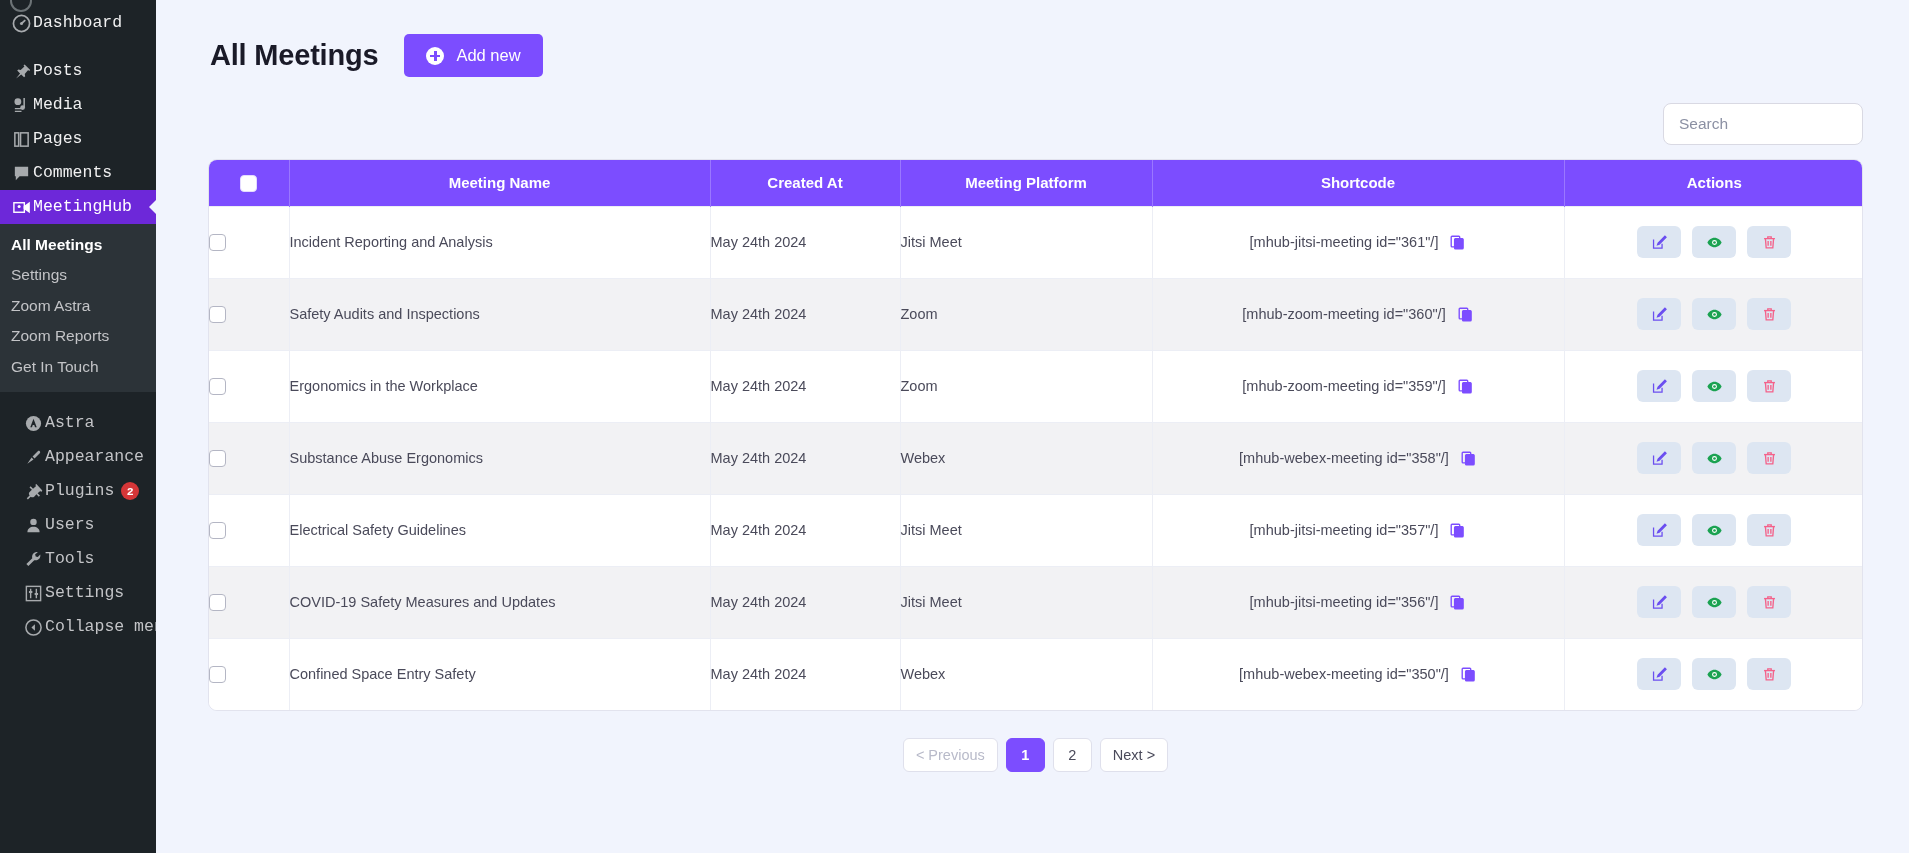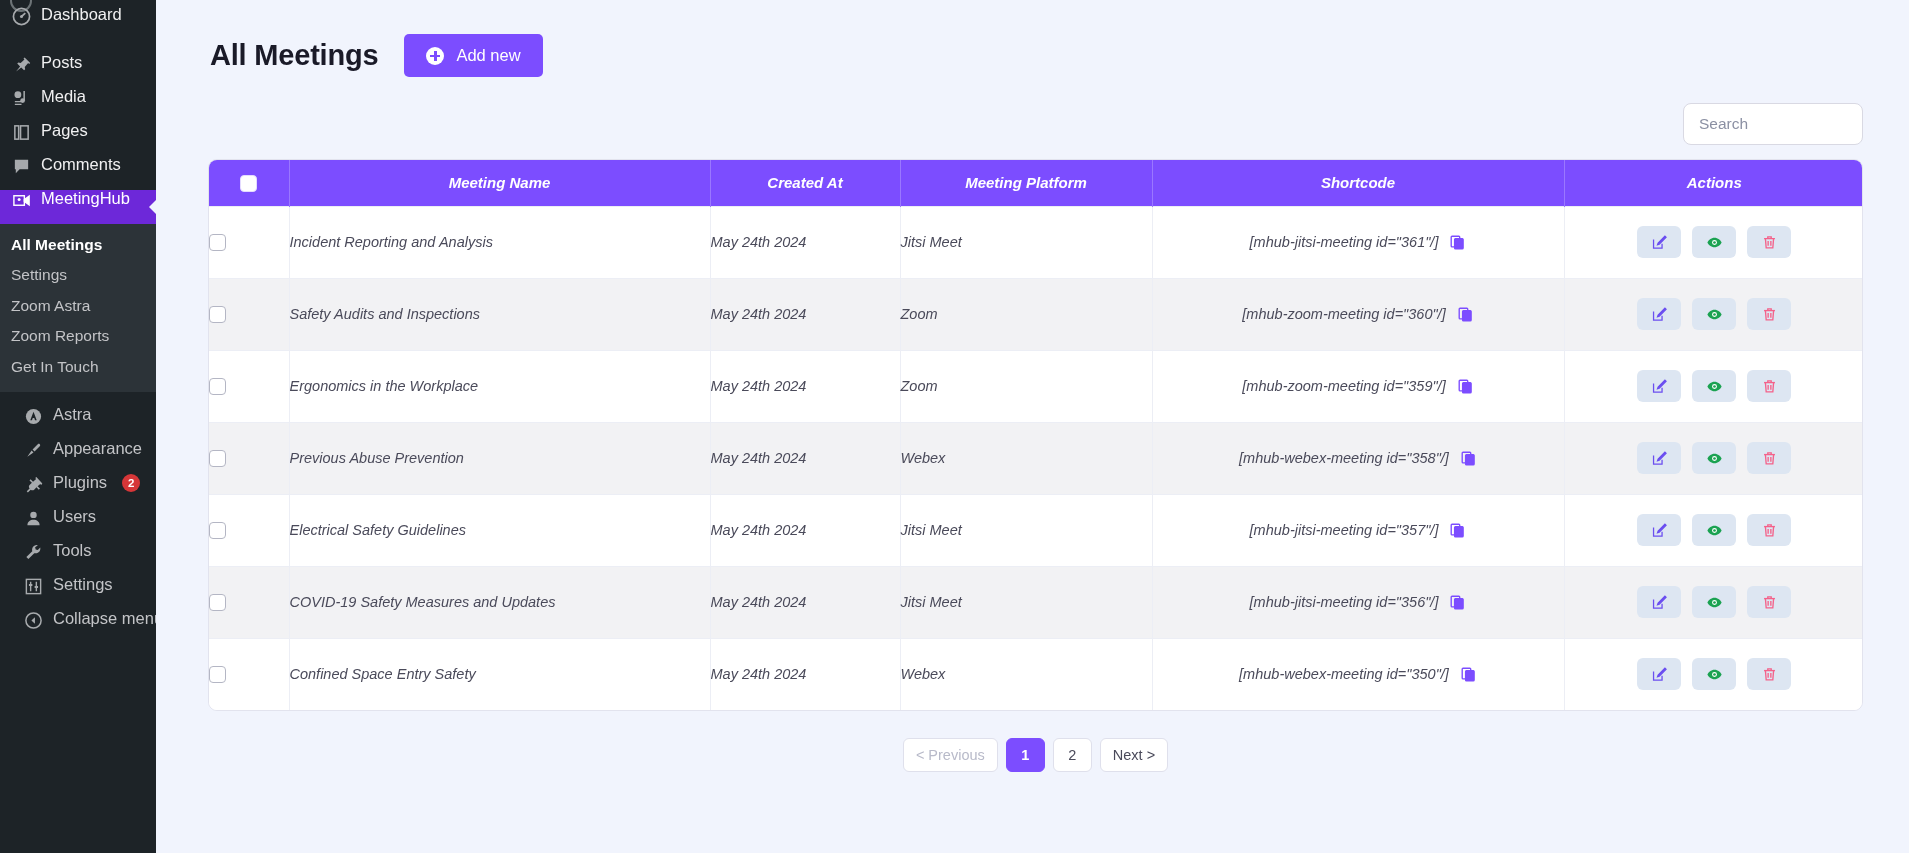--- a/index.html
+++ b/index.html
@@ -18,23 +18,23 @@
     font-size: 16.5px; padding-top: 0;
     position: relative; overflow: hidden;
   }
   .sb-topcut { height: 6px; }
   .sb-topicon {
     position: absolute; left: 10px; top: -10px;
     width: 22px; height: 22px; border-radius: 50%;
     border: 2px solid #8f9699; opacity: .7;
   }
   .sb-item {
-    display: flex; gap: 9px;
+    display: flex; align-items: center; gap: 1px;
     height: 34px; padding: 0 8px 0 11px;
-    color: #f0f0f1; cursor: pointer; position: relative;
+    color: #f0f0f1; cursor: pointer; position: relative; font-family: Liberation Mono, monospace;
   }
   .sb-item .lbl { font-size: 16.5px; line-height: 1; white-space: nowrap; }
   .sb-item.active { background: #6d28d9; color: #fff; }
   .sb-item.active .arrow {
     position: absolute; right: -1px; top: 50%; transform: translateY(-50%);
     width: 0; height: 0;
     border-top: 8px solid transparent; border-bottom: 8px solid transparent;
     border-right: 8px solid #f1f4fd;
   }
   .sb-gap { height: 14px; }
@@ -81,30 +81,30 @@
     position: relative; flex: 0 0 18px;
   }
   .plus-icon::before, .plus-icon::after {
     content: ""; position: absolute; background: #7c4dff;
   }
   .plus-icon::before { left: 4px; right: 4px; top: 8px; height: 2.4px; }
   .plus-icon::after { top: 4px; bottom: 4px; left: 8px; width: 2.4px; }
 
   .search-row { display: flex; justify-content: flex-end; margin-top: 26px; }
   .search-input {
-    width: 180px; height: 42px; border: 1px solid #d9d9e3; border-radius: 8px;
+    width: 200px; height: 42px; border: 1px solid #d9d9e3; border-radius: 8px;
     background: #fff; padding: 0 15px; font-size: 15.5px; color: #a16207;
     font-family: "Liberation Sans", sans-serif; outline: none;
   }
   .search-input::placeholder { color: #8b90a3; }
 
   
   .table-wrap {
     margin-top: 14px; border-radius: 9px; overflow: hidden;
-    background: #fff; border: 1px solid #e2e3ee; font-style: italic;
+    background: #fff; border: 1px solid #e2e3ee;
   }
   table { width: 100%; border-collapse: collapse; table-layout: fixed; }
   thead th {
     background: #7c4dff; color: #fff; font-size: 15px; font-weight: bold;
     height: 46px; border-right: 1px solid #9a77ff; text-align: center;
     padding: 0 6px;
   }
   thead th:last-child { border-right: none; }
   tbody td {
     height: 72px; text-align: left; font-size: 14.5px; color: #4a4a5a;
@@ -466,21 +466,21 @@
                       <path d="M8 5.4V3.4h4v2"></path>
                       <path d="M5.2 5.4l.9 11h7.8l.9-11"></path>
                       <path d="M8.4 8.2v5.5M11.6 8.2v5.5"></path>
                     </svg>
                   </button>
                 </div>
               </td>
             </tr>
             <tr>
               <td><span class="cbx"></span></td>
-              <td>Previous Abuse Prevention</td>
+              <td>Substance Abuse Ergonomics</td>
               <td>May 24th 2024</td>
               <td>Webex</td>
               <td>
                 <div class="short-cell">
                   <span class="short-text">[mhub-webex-meeting id="358"/]</span>
                   <span class="copy-icon">
                     <svg viewBox="0 0 20 20" fill="none" stroke="#7c4dff" stroke-width="1.6">
                       <rect x="2.6" y="2.6" width="10" height="12.5" rx="1"></rect>
                       <rect x="6.6" y="5.4" width="10" height="12" rx="1" fill="#7c4dff" stroke="#7c4dff"></rect>
                     </svg>

